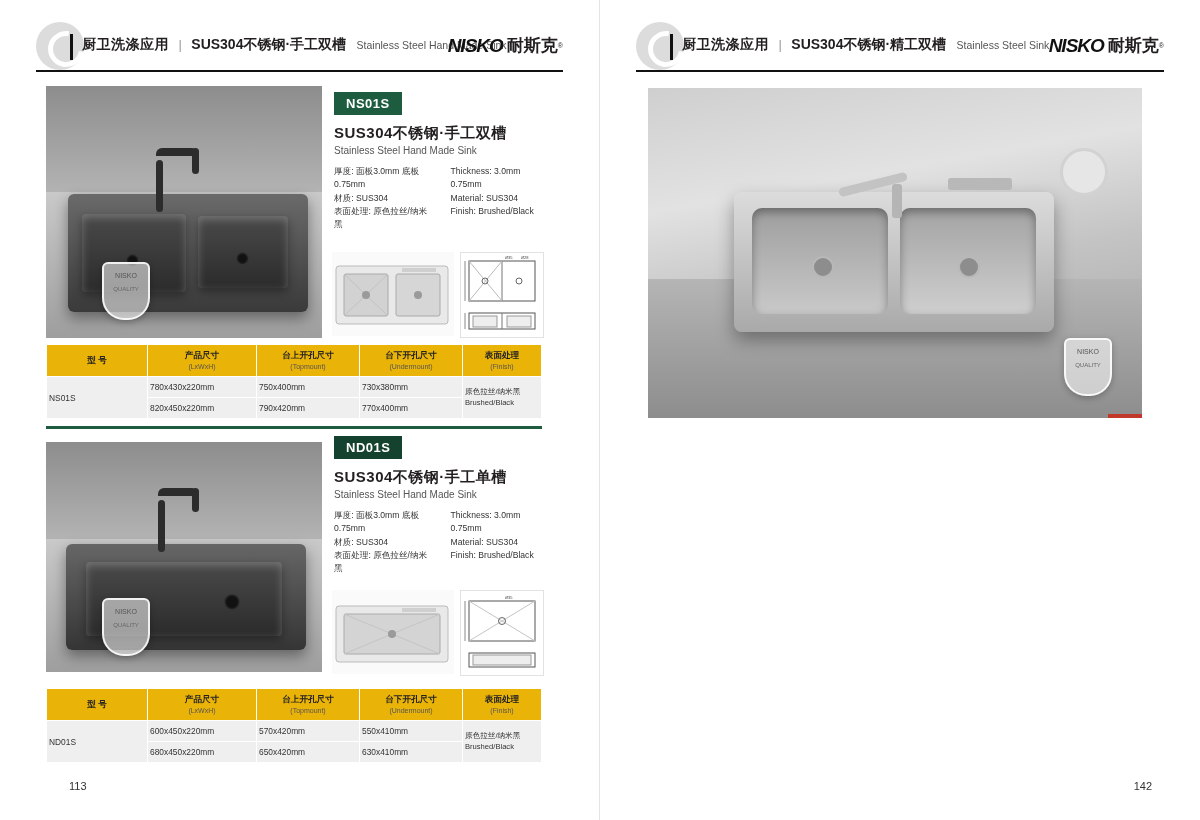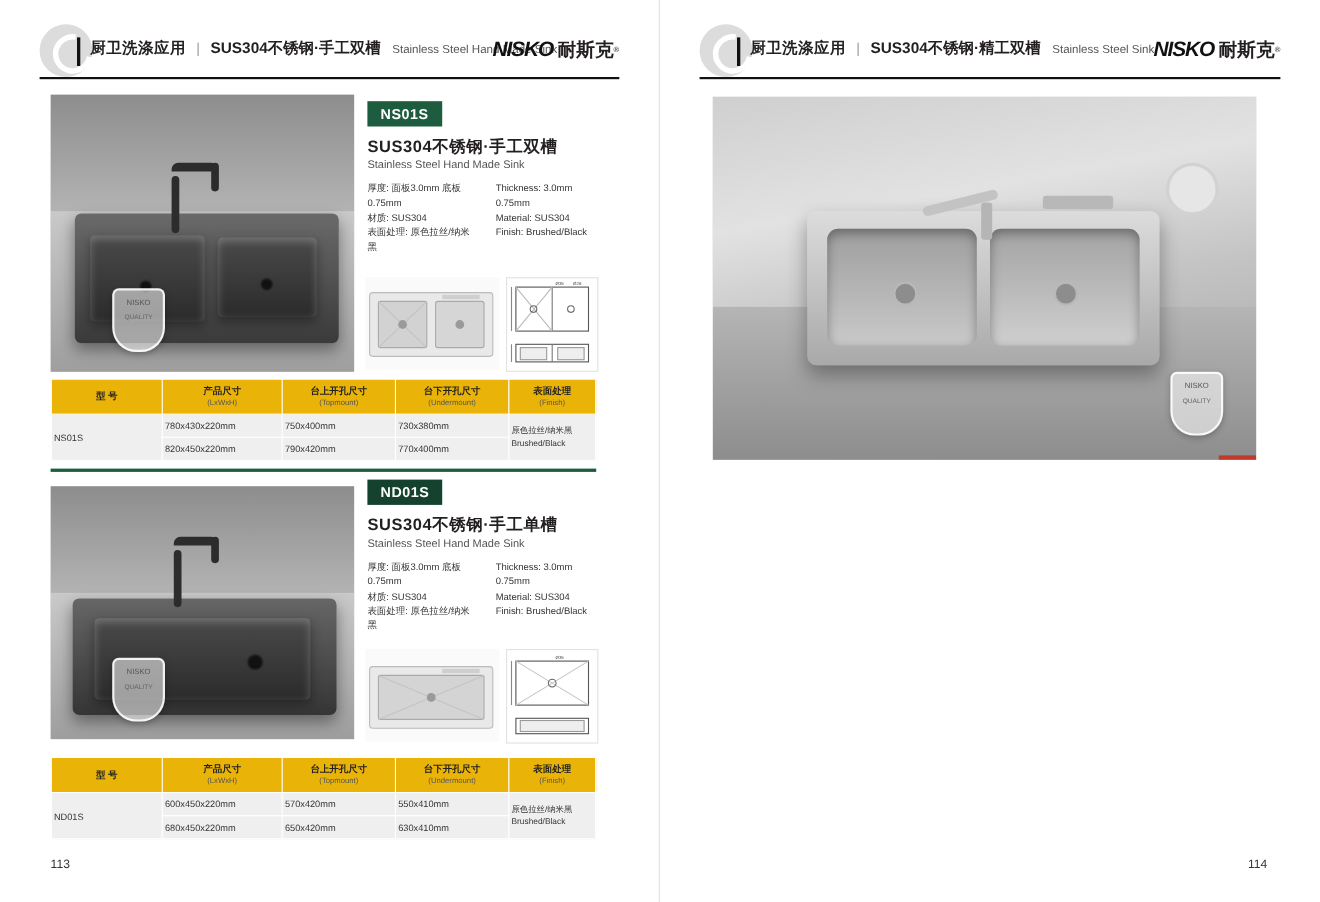--- a/index.html
+++ b/index.html
@@ -75,21 +75,21 @@
     font-size:8.6px;color:#222;line-height:1.35;
   }
   table.spec th .sub{display:block;font-size:7px;font-weight:normal;color:#555;}
   table.spec td{
     background:#efefef;border:1px solid #fff;padding:5px 2px;text-align:left;font-size:8.4px;
   }
   table.spec td.finish{font-size:7.6px;line-height:1.4;}
 
   
   .draw{position:absolute;background:#fff;border:1px solid #e2e2e2;}
-  .pagenum{position:absolute;bottom:28px;font-size:11px;color:#333;}
+  .pagenum{position:absolute;bottom:28px;font-size:11px;color:#333;margin-left:23px;}
   .prodshot{position:absolute;background:#fafafa;overflow:hidden;}
 </style>
 </head>
 <body>
 
 <div class="spread">
 
   <div class="page left">
 
     <div class="hdr">
@@ -333,16 +333,16 @@
       <div style="position:absolute;left:190px;top:92px;width:70px;height:9px;background:#c3c3c3;border-radius:5px;transform:rotate(-14deg);"></div>
       <div style="position:absolute;left:300px;top:90px;width:64px;height:12px;background:#b8b8b8;border-radius:3px;"></div>
       <div style="position:absolute;right:34px;top:60px;width:42px;height:42px;border-radius:50%;background:#e6e6e6;border:3px solid #d2d2d2;"></div>
       <div class="shield" style="right:30px;bottom:22px;">
         <div class="t1">NISKO</div>
         <div class="t2">QUALITY</div>
       </div>
       <div style="position:absolute;right:0;bottom:0;width:34px;height:4px;background:#c0392b;"></div>
     </div>
 
-    <div class="pagenum" style="right:48px;">114</div>
+    <div class="pagenum" style="right:48px;">142</div>
   </div>
 
 </div>
 
 </body></html>

